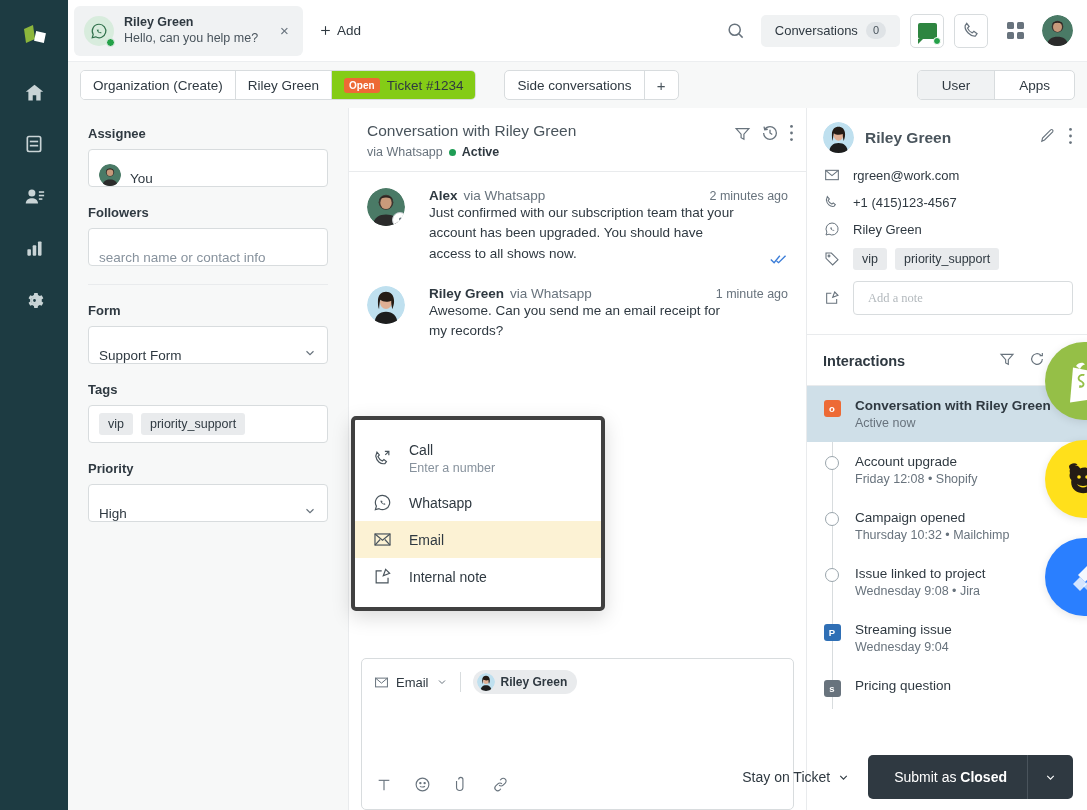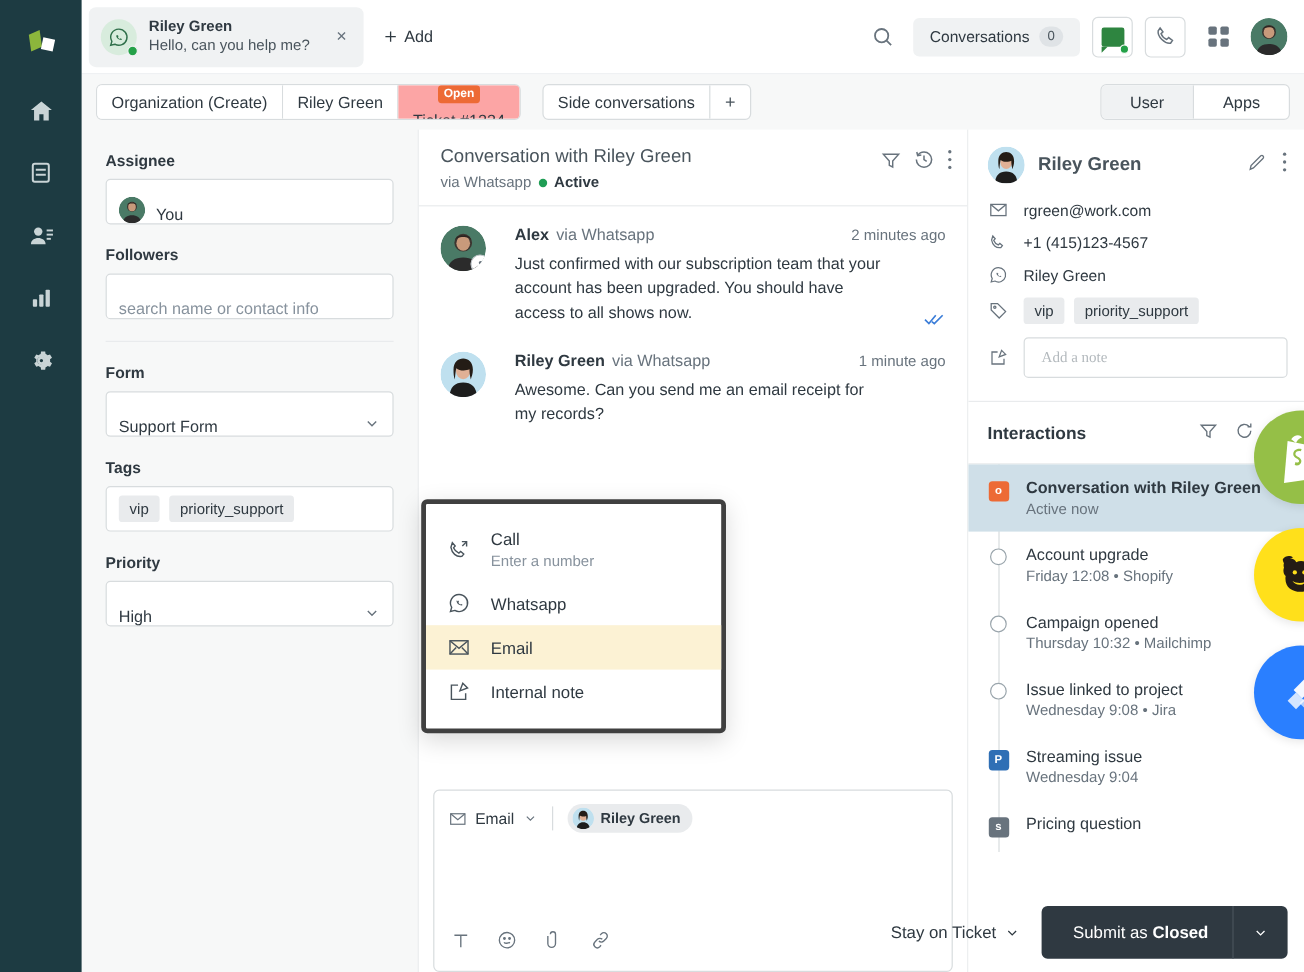--- a/index.html
+++ b/index.html
@@ -130,27 +130,27 @@
     border: 1px solid #d8dcde; border-radius: 5px;
     background: #fff; height: 30px; overflow: hidden;
   }
   .crumb {
     display:flex; align-items:center; gap:7px;
     padding: 0 12px; font-size: 13.5px; color: #2f3941;
     border-right: 1px solid #d8dcde; cursor: pointer;
     background: #fff;
   }
   .crumb:last-child { border-right: none; }
-  .crumb.active { background: #fca5a5; flex-direction: column; }
+  .crumb.active { background: #84cc16; }
   .badge-open {
     background: #ed6a35; color: #fff; font-size: 10px; font-weight: bold;
     border-radius: 3px; padding: 2px 5px; line-height: 1.1;
   }
   .side-conv {
-    display:flex; align-items:stretch; margin-left: 18px;
+    display:flex; align-items:stretch; margin-left: 28px;
     border: 1px solid #d8dcde; border-radius: 5px; background:#fff;
     height: 30px; overflow:hidden;
   }
   .side-conv .lbl { padding: 0 12px; font-size: 13.5px; color: #2f3941; display:flex; align-items:center; cursor:pointer;}
   .side-conv .plus { width: 34px; border-left: 1px solid #d8dcde; display:flex; align-items:center; justify-content:center; font-size:15px; color:#49545c; cursor:pointer;}
   .ua-toggle {
     margin-left: auto; display:flex;
     border: 1px solid #d8dcde; border-radius: 5px; overflow:hidden;
     height: 30px; background: #fff;
   }
@@ -218,21 +218,21 @@
   .msg-av { width: 38px; height: 38px; border-radius: 50%; overflow:hidden; flex: 0 0 38px; position: relative; }
   .agent-badge {
     position:absolute; right:-3px; bottom:-2px; width:16px; height:16px; border-radius:50%;
     background:#fff; border:1px solid #c2c8cc; display:flex; align-items:center; justify-content:center;
   }
   .msg-body { flex: 1 1 auto; min-width: 0; }
   .msg-top { display:flex; align-items:baseline; }
   .msg-who { font-size: 13.5px; font-weight: bold; color: #2f3941; }
   .msg-via { font-size: 13.5px; color: #68737d; margin-left: 6px; }
   .msg-time { margin-left: auto; font-size: 12.5px; color: #68737d; }
-  .msg-text { font-size: 13.5px; color: #2f3941; line-height: 1.5; margin-top: 7px; max-width: 305px;}
+  .msg-text { font-size: 13.5px; color: #2f3941; line-height: 1.5; max-width: 305px;}
   .read-ticks { position:absolute; right: 0; bottom: -4px; color:#3b7dd8; font-size: 13px; }
 
   
   .chan-menu {
     position: absolute; left: 2px; top: 308px;
     width: 254px;
     background: #fff; border: 4px solid #404040; border-radius: 5px;
     box-shadow: 0 6px 20px rgba(0,0,0,0.15);
     padding: 12px 0; z-index: 20;
   }

